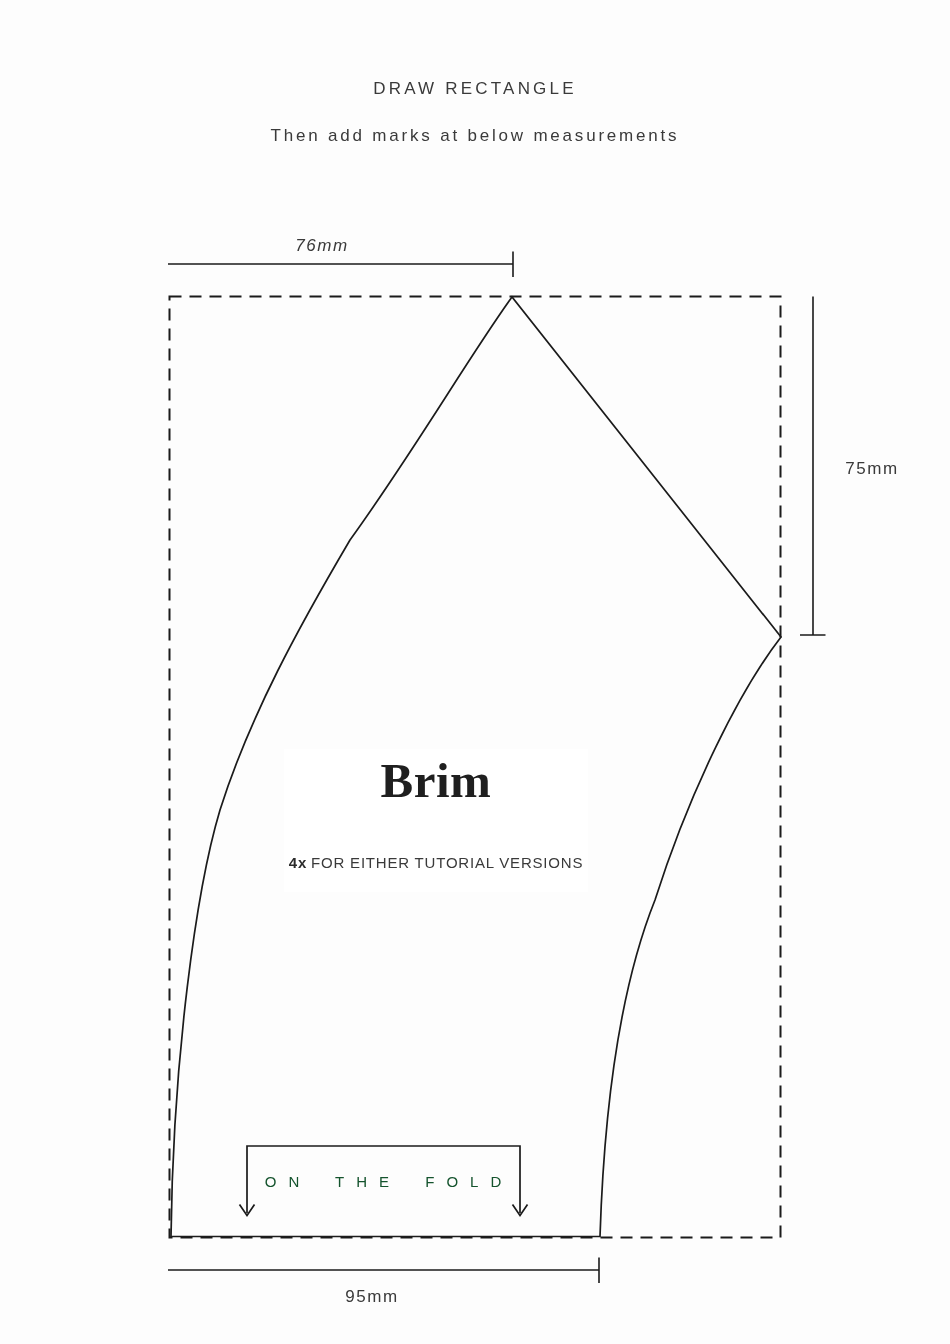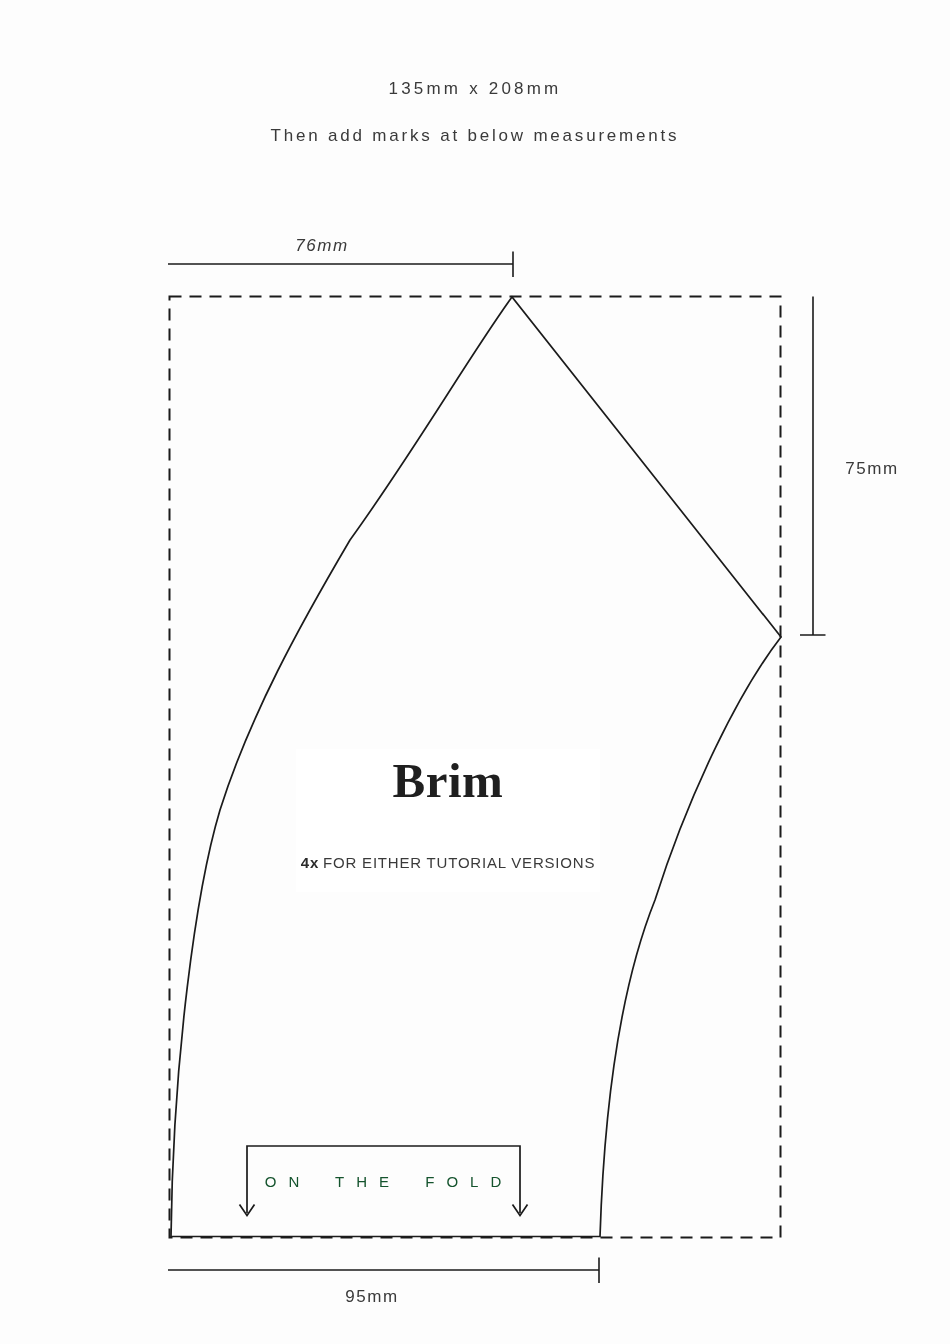--- a/index.html
+++ b/index.html
@@ -47,21 +47,21 @@
     margin-top:24px;
     letter-spacing:2.8px;
   }
   .m-label{
     transform:translateX(-50%);
     font-size:17px;
     letter-spacing:1.6px;
   }
   .label-box{
     position:absolute;
-    left:296px; top:749px;
+    left:284px; top:749px;
     width:304px; height:143px;
     background:var(--box-bg);
   }
   .pattern-name{
     position:absolute;
     left:0; top:7px;
     width:100%;
     text-align:center;
     font-family:"Liberation Serif", serif;
     font-weight:bold;
@@ -122,21 +122,21 @@
     <path class="stroke" stroke-width="1.6" d="M168,1270 H599 M599,1257.5 V1283"></path>
 
     <g>
       <path class="stroke" stroke-width="1.7" d="M247,1213 V1146 H520 V1213"></path>
       <path class="stroke" stroke-width="1.7" d="M239.5,1204.5 L247,1215.5 L254.5,1204.5"></path>
       <path class="stroke" stroke-width="1.7" d="M512.5,1204.5 L520,1215.5 L527.5,1204.5"></path>
     </g>
   </svg>
 
   <div class="txt header">
-    <div>135mm x 208mm</div>
+    <div>DRAW RECTANGLE</div>
     <div class="sub">Then add marks at below measurements</div>
   </div>
 
   <div class="txt m-label" style="left:322px; top:236px;font-style:italic;">76mm</div>
   <div class="txt m-label" style="left:872px; top:459px;">75mm</div>
   <div class="txt m-label" style="left:372px; top:1287px;">95mm</div>
 
   <div class="label-box">
     <div class="pattern-name">Brim</div>
     <div class="cut-note">

